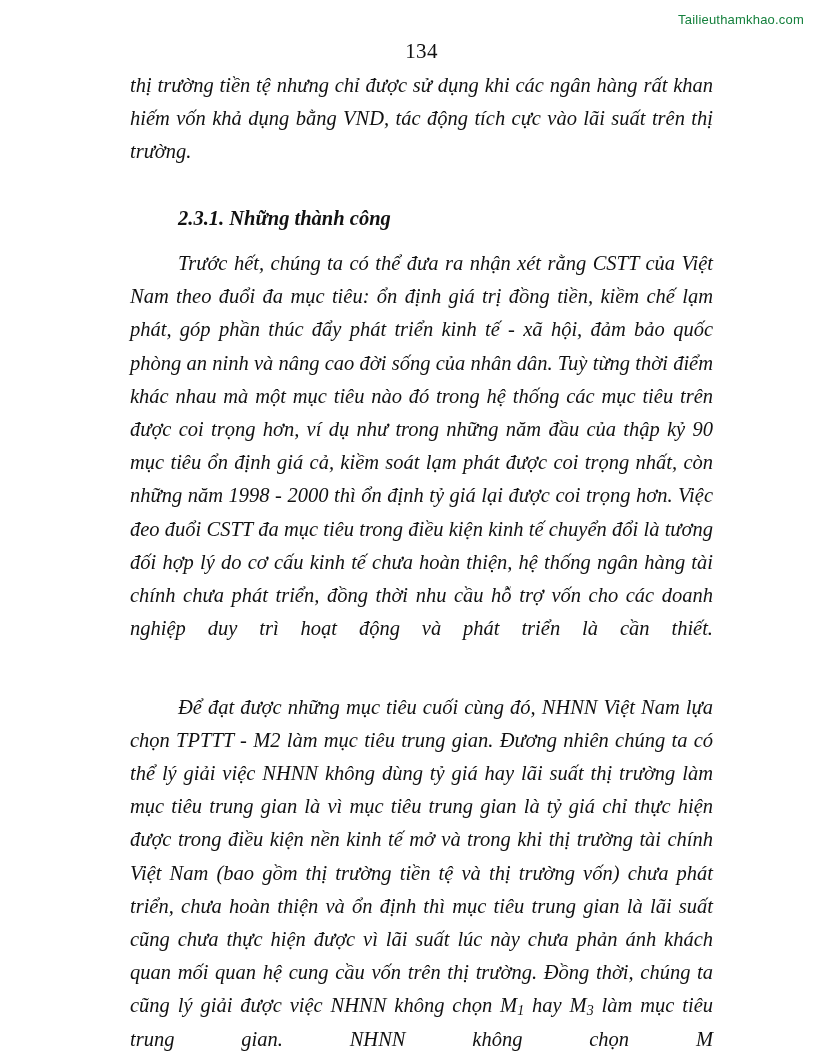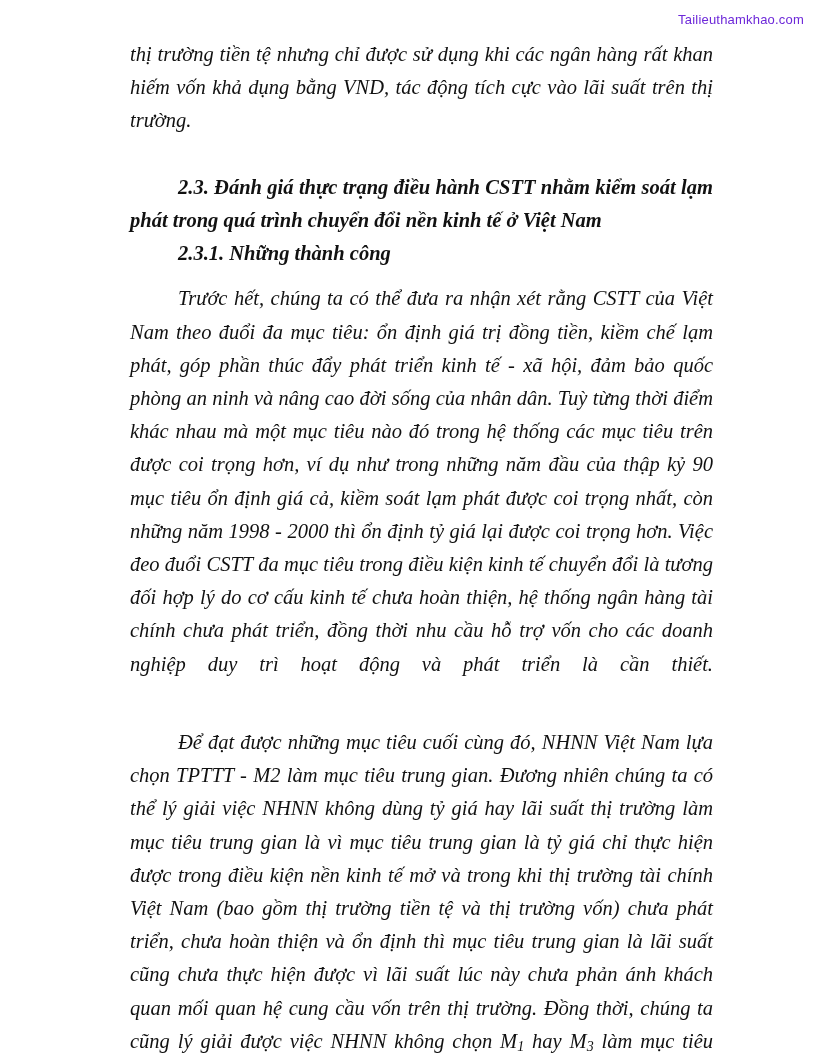--- a/index.html
+++ b/index.html
@@ -22,21 +22,21 @@
     background: #ffffff;
   }
 
   .watermark {
     position: absolute;
     top: 12px;
     right: 12px;
     font-family: "Liberation Sans", sans-serif;
     font-size: 13px;
     letter-spacing: 0.2px;
-    color: #6d28d9;
+    color: #15803d;
     user-select: none;
     white-space: nowrap;
   }
 
   .content {
     position: absolute;
     left: 130px;
     top: 38px;
     width: 583px;
   }
@@ -100,24 +100,24 @@
 </style>
 </head>
 <body>
 
 <div class="page">
 
   <div class="watermark">Tailieuthamkhao.com</div>
 
   <div class="content">
 
+    <div class="page-number">134</div>
 
     <p class="body-par last-line-left">thị trường tiền tệ nhưng chỉ được sử dụng khi các ngân hàng rất khan hiếm vốn khả dụng bằng VND, tác động tích cực vào lãi suất trên thị trường.</p>
 
-    <h2 class="heading-2 last-line-left">2.3. Đánh giá thực trạng điều hành CSTT nhằm kiểm soát lạm phát trong quá trình chuyển đổi nền kinh tế ở Việt Nam</h2>
 
     <h3 class="heading-3">2.3.1. Những thành công</h3>
 
     <p class="body-par indent last-line-left">Trước hết, chúng ta có thể đưa ra nhận xét rằng CSTT của Việt Nam theo đuổi đa mục tiêu: ổn định giá trị đồng tiền, kiềm chế lạm phát, góp phần thúc đẩy phát triển kinh tế - xã hội, đảm bảo quốc phòng an ninh và nâng cao đời sống của nhân dân. Tuỳ từng thời điểm khác nhau mà một mục tiêu nào đó trong hệ thống các mục tiêu trên được coi trọng hơn, ví dụ như trong những năm đầu của thập kỷ 90 mục tiêu ổn định giá cả, kiềm soát lạm phát được coi trọng nhất, còn những năm 1998 - 2000 thì ổn định tỷ giá lại được coi trọng hơn. Việc đeo đuổi CSTT đa mục tiêu trong điều kiện kinh tế chuyển đổi là tương đối hợp lý do cơ cấu kinh tế chưa hoàn thiện, hệ thống ngân hàng tài chính chưa phát triển, đồng thời nhu cầu hỗ trợ vốn cho các doanh nghiệp duy trì hoạt động và phát triển là cần thiết.</p>
 
     <p class="body-par indent last-line-left"><span>Để đạt được những mục tiêu cuối cùng đó, NHNN Việt Nam lựa chọn TPTTT - M2 làm mục tiêu trung gian. Đương nhiên chúng ta có thể lý giải việc NHNN không dùng tỷ giá hay lãi suất thị trường làm mục tiêu trung gian là vì mục tiêu trung gian là tỷ giá chỉ thực hiện được trong điều kiện nền kinh tế mở và trong khi thị trường tài chính Việt Nam (bao gồm thị trường tiền tệ và thị trường vốn) chưa phát triển, chưa hoàn thiện và ổn định thì mục tiêu trung gian là lãi suất cũng chưa thực hiện được vì lãi suất lúc này chưa phản ánh khách quan mối quan hệ cung cầu vốn trên thị trường. Đồng thời, chúng ta cũng lý giải được việc NHNN không chọn M</span><sub>1</sub><span> hay M</span><sub>3</sub><span> làm mục tiêu trung gian. NHNN không chọn M</span></p>
 
   </div>
 </div>
 

